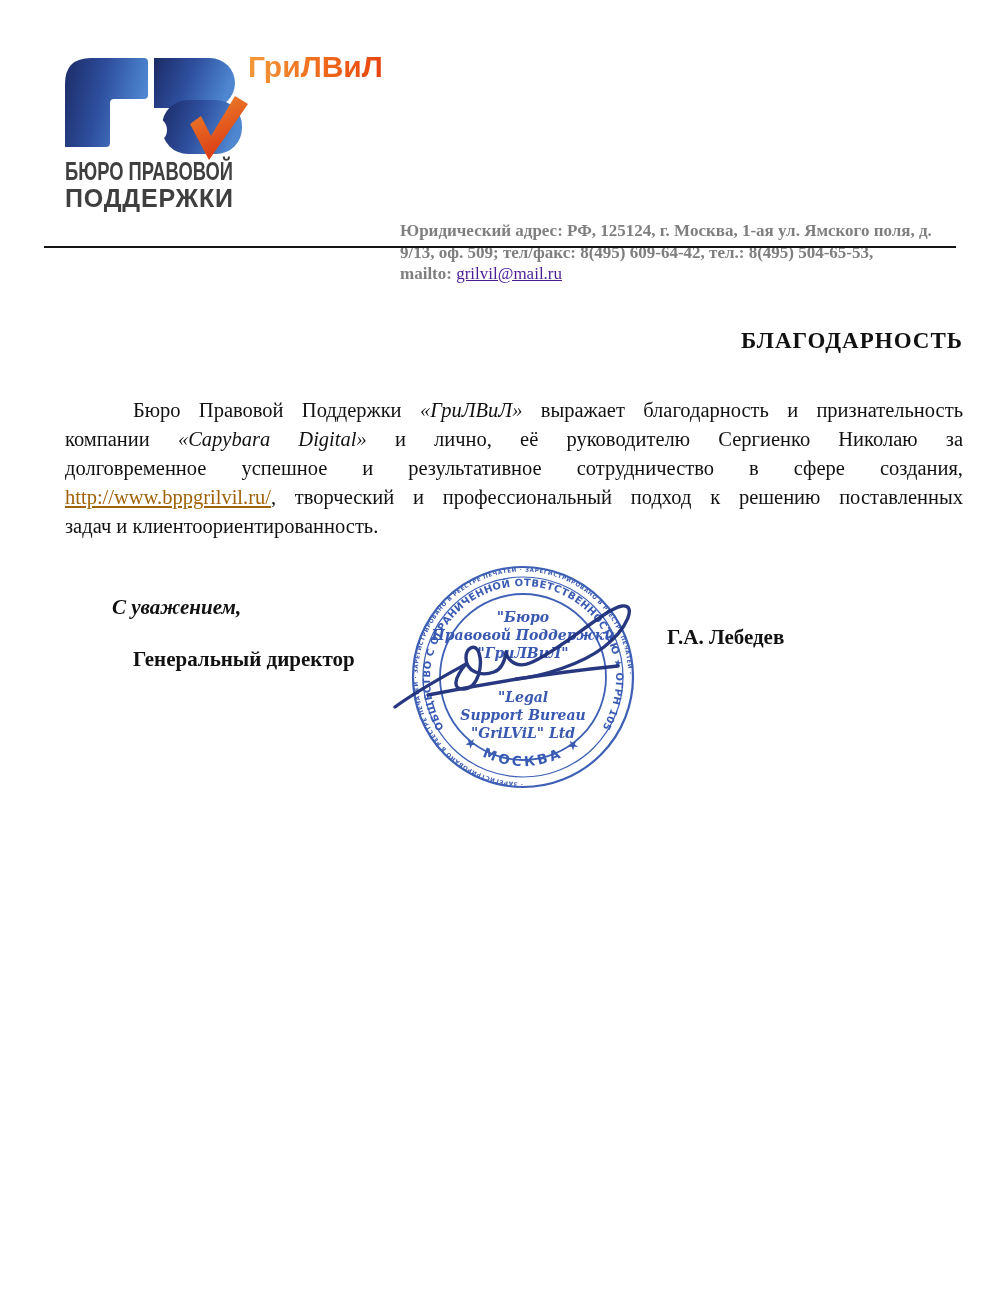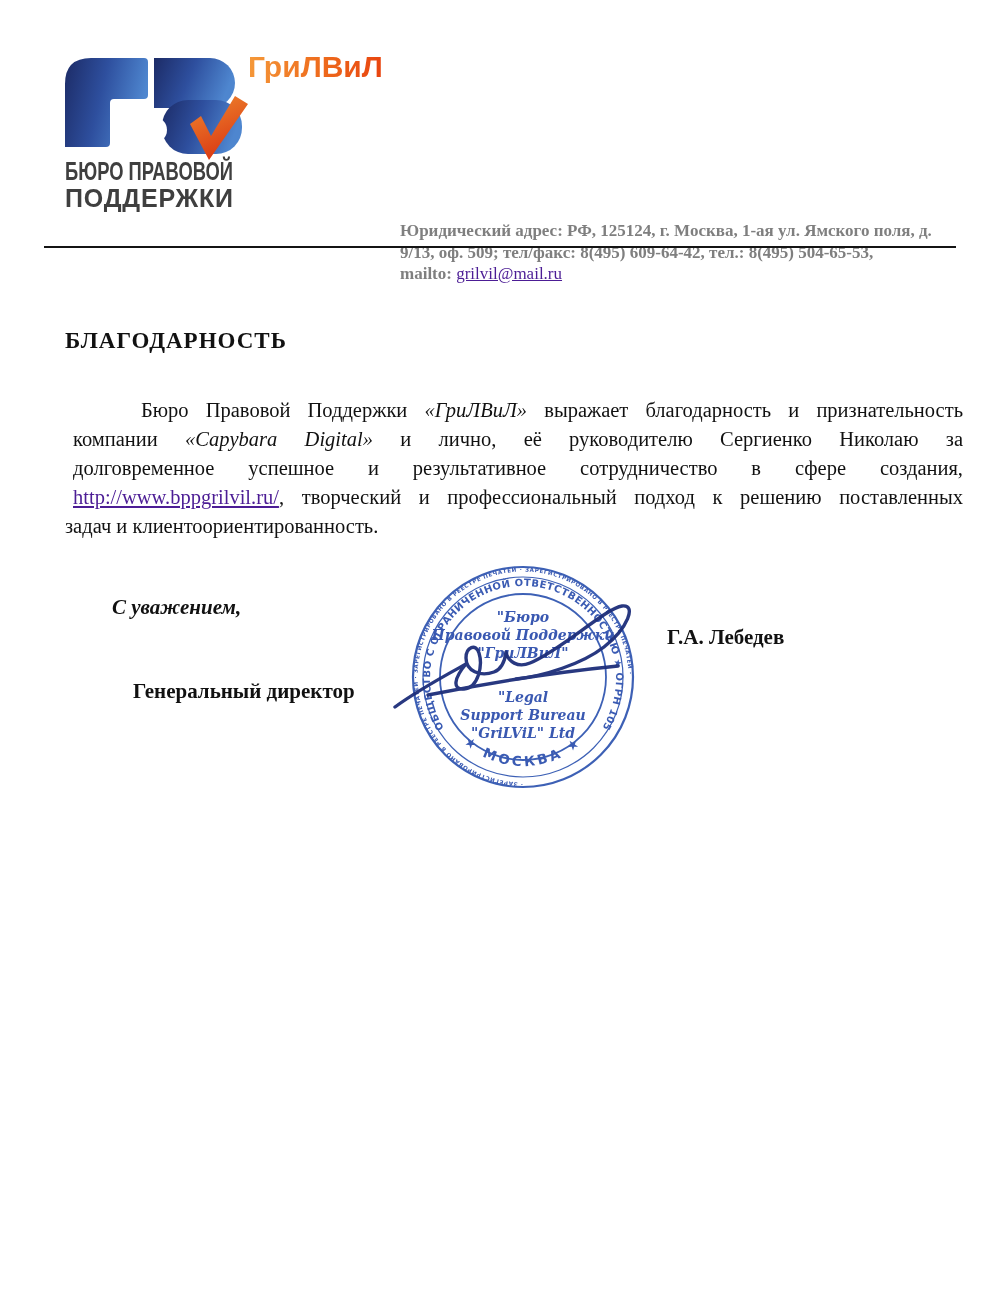--- a/index.html
+++ b/index.html
@@ -24,35 +24,35 @@
     font-size:17px; font-weight:bold; color:#7f7f7f; line-height:21.5px;margin-top:40px;
   }
   .address-block a { color:#4c1d95; font-weight:normal; }
   .rule {
     position:absolute; left:44px; top:246px; width:912px; height:2px;
     background:#141414;
   }
   
   .doc-title {
     position:absolute; left:65px; top:328px; width:898px;
-    text-align:left; font-size:23px; font-weight:bold; letter-spacing:1px;
+    text-align:right; font-size:23px; font-weight:bold; letter-spacing:1px;
   }
   .body-par { position:absolute; left:65px; top:396px; width:898px; font-size:20.5px; }
   .body-line { line-height:29px; white-space:nowrap; }
-  .body-line.just { text-align:justify; text-align-last:justify;margin-left:8px; }
+  .body-line.just { text-align:justify; text-align-last:justify; }
   .body-line.indent { text-indent:68px; }
   .body-line .it { font-style:italic; }
-  .doc-link { color:#4c1d95; text-decoration:underline; }
+  .doc-link { color:#a16207; text-decoration:underline; }
   .closing {
     position:absolute; left:112px; top:595px;
     font-size:21px; font-weight:bold; font-style:italic;
   }
   .role {
     position:absolute; left:133px; top:647px;
-    font-size:21px; font-weight:bold;margin-top:32px;
+    font-size:21px; font-weight:bold;
   }
   .signatory {
     position:absolute; left:667px; top:625px;
     font-size:21px; font-weight:bold;
   }
   
   .stamp-svg { position:absolute; left:378px; top:552px; }
   .stamp-ring-text {
     font-family:"DejaVu Sans",sans-serif; font-weight:bold;
     fill:#2c4fae;

